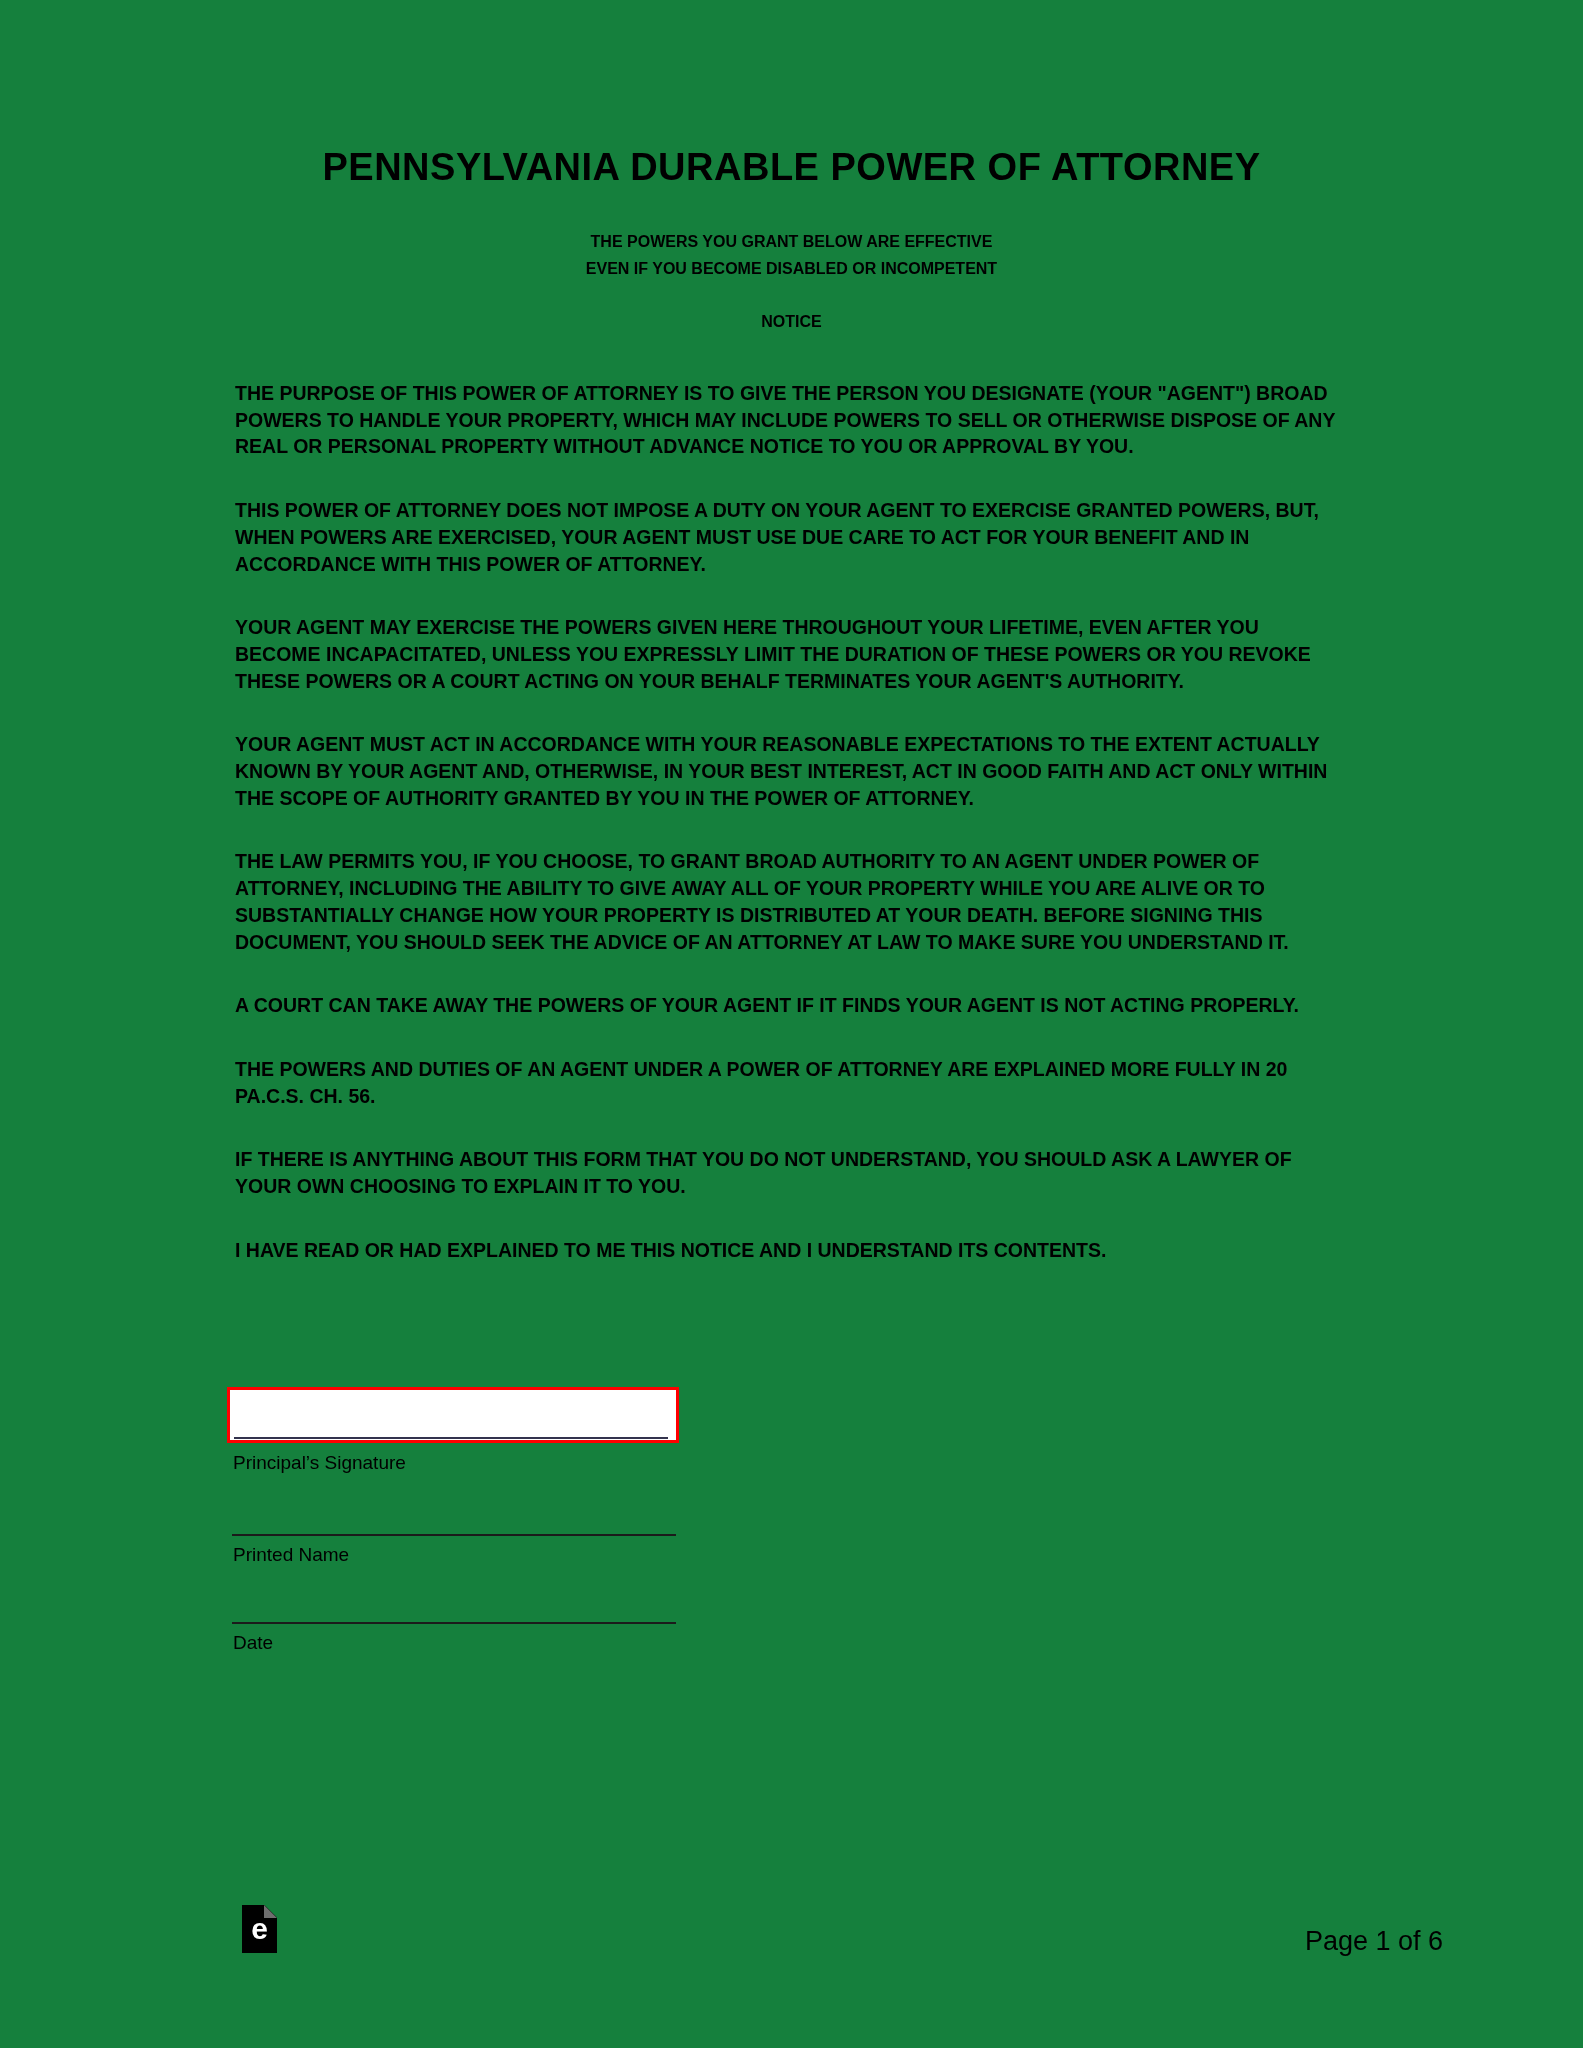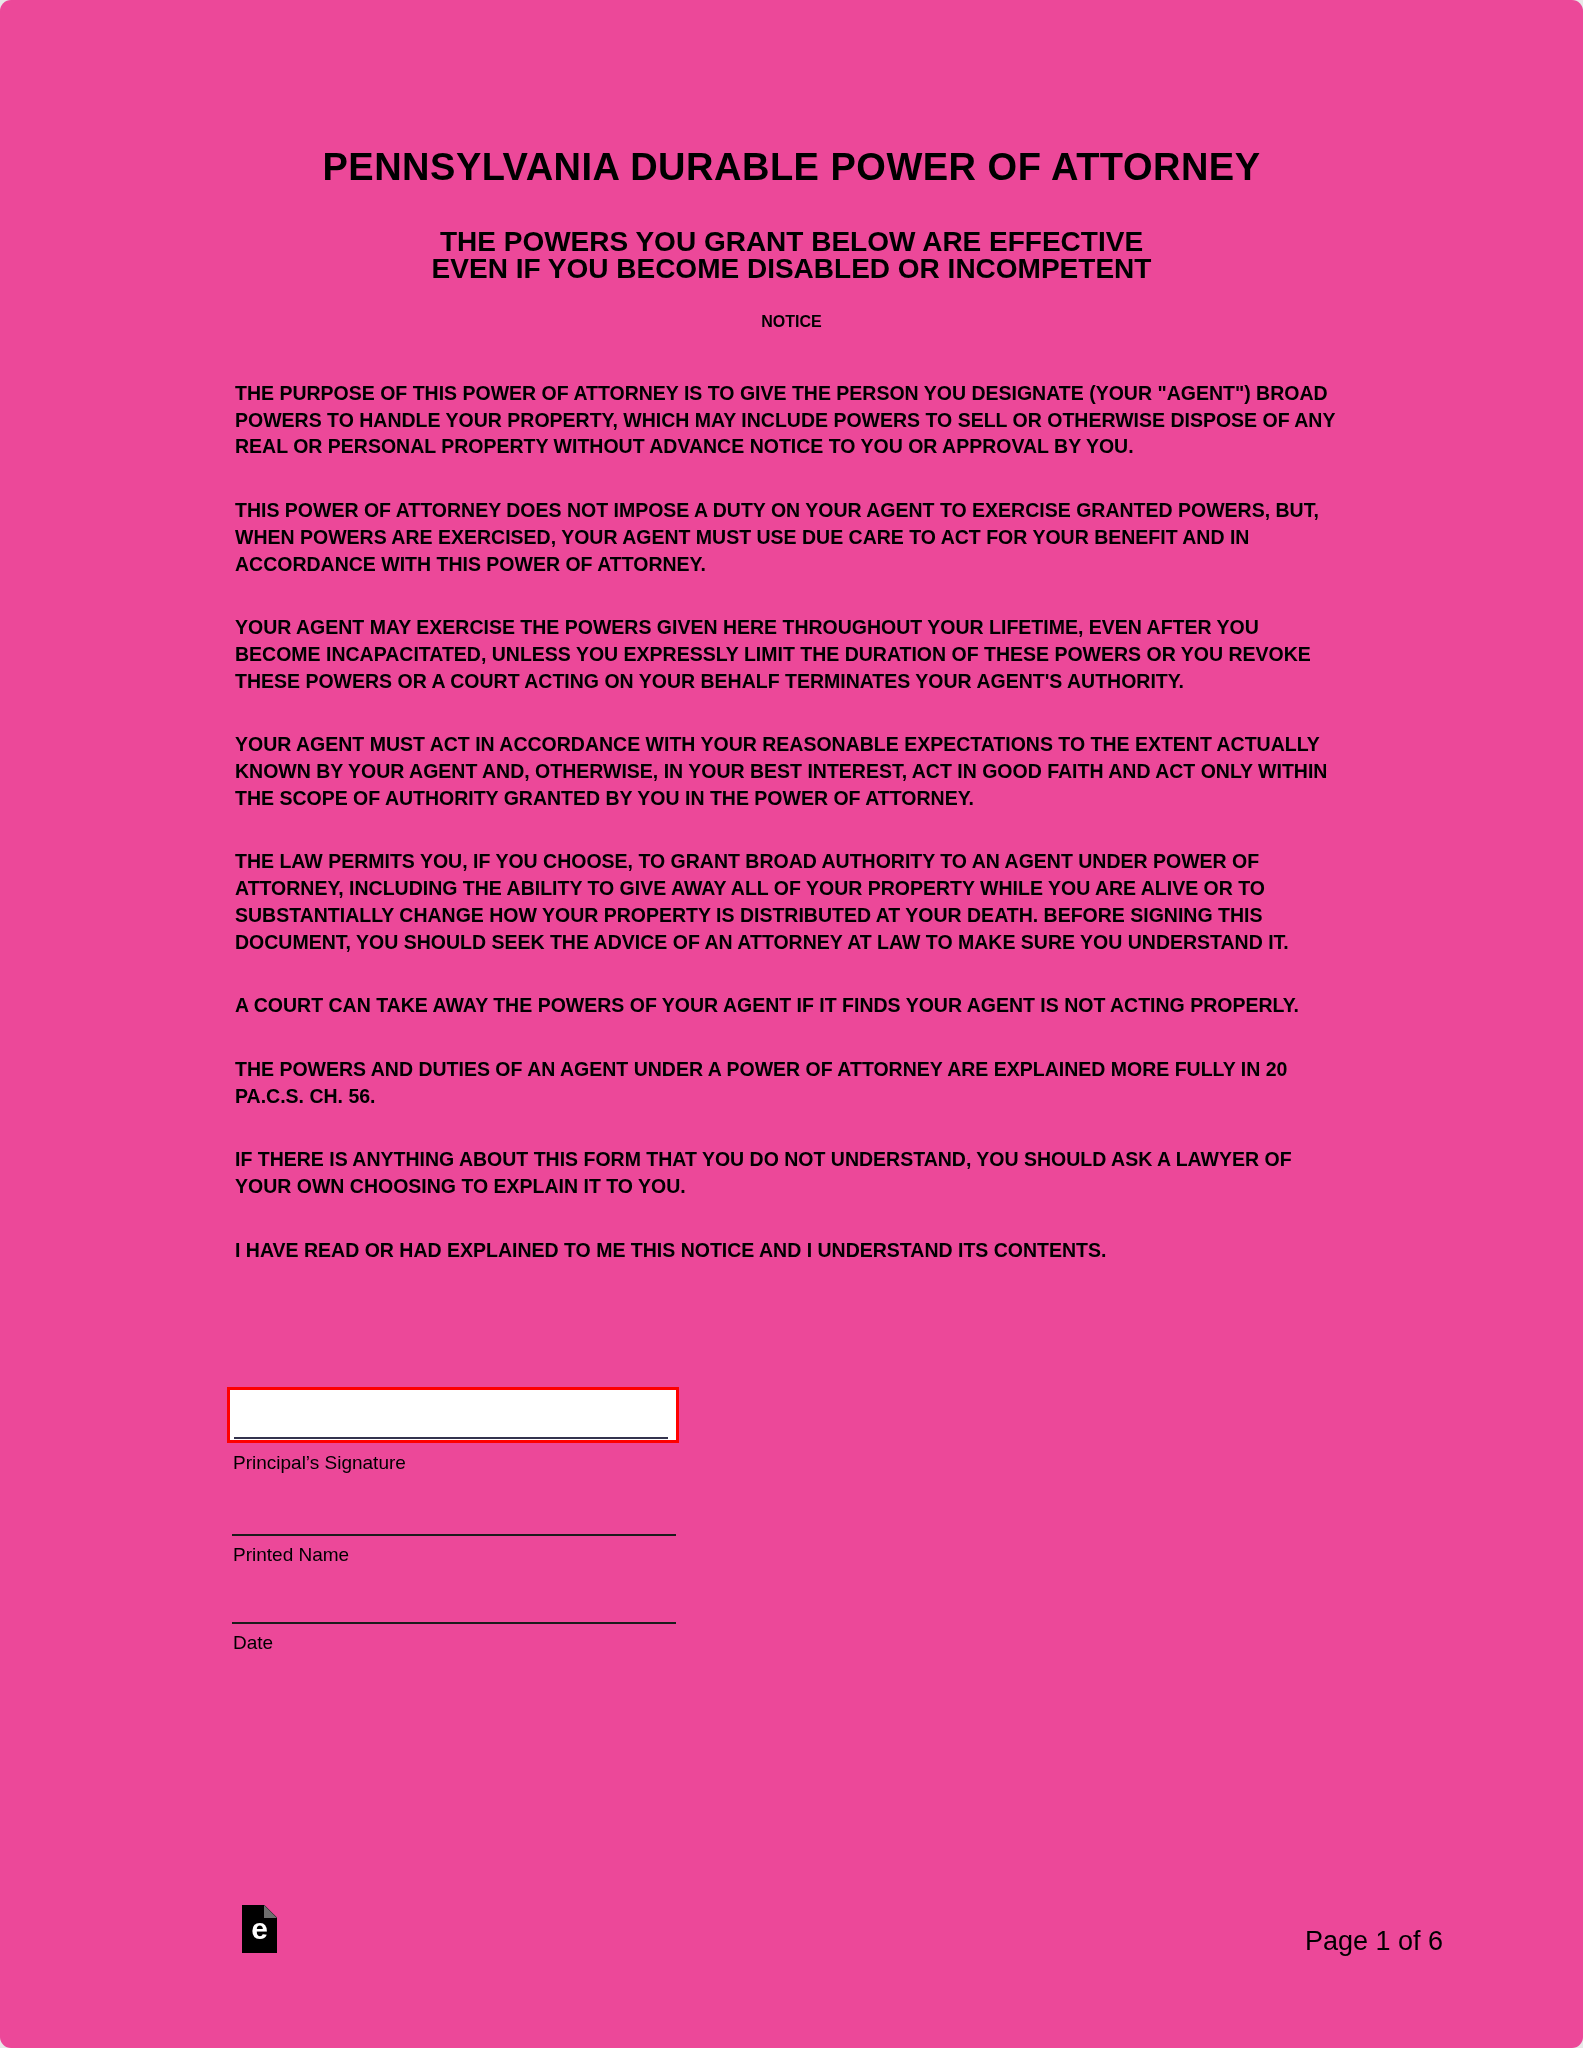--- a/index.html
+++ b/index.html
@@ -19,21 +19,21 @@
     text-align: center;
     font-size: 38px;
     font-weight: bold;
     line-height: 44px;
     letter-spacing: 0.5px;
   }
   .subtitle {
     position: absolute;
     top: 228px; left: 0; width: 100%;
     text-align: center;
-    font-size: 28px;
+    font-size: 16px;
     font-weight: bold;
     line-height: 27px;
   }
   .notice {
     position: absolute;
     top: 308px; left: 0; width: 100%;
     text-align: center;
     font-size: 16px;
     font-weight: bold;
     line-height: 27px;
@@ -117,21 +117,21 @@
     position: absolute;
     left: 1305px; top: 1925px;
     font-size: 27px;
     font-weight: normal;
     line-height: 32px;
   }
 </style>
 </head>
 <body>
 
-<div class="page" style="background: #ec4899; color: rgb(0, 0, 0); border-radius: 11px;">
+<div class="page" style="background: #15803d; color: rgb(0, 0, 0);">
 
   <h1 class="title">PENNSYLVANIA DURABLE POWER OF ATTORNEY</h1>
 
   <div class="subtitle">
     <div>THE POWERS YOU GRANT BELOW ARE EFFECTIVE</div>
     <div>EVEN IF YOU BECOME DISABLED OR INCOMPETENT</div>
   </div>
 
   <div class="notice">NOTICE</div>
 

